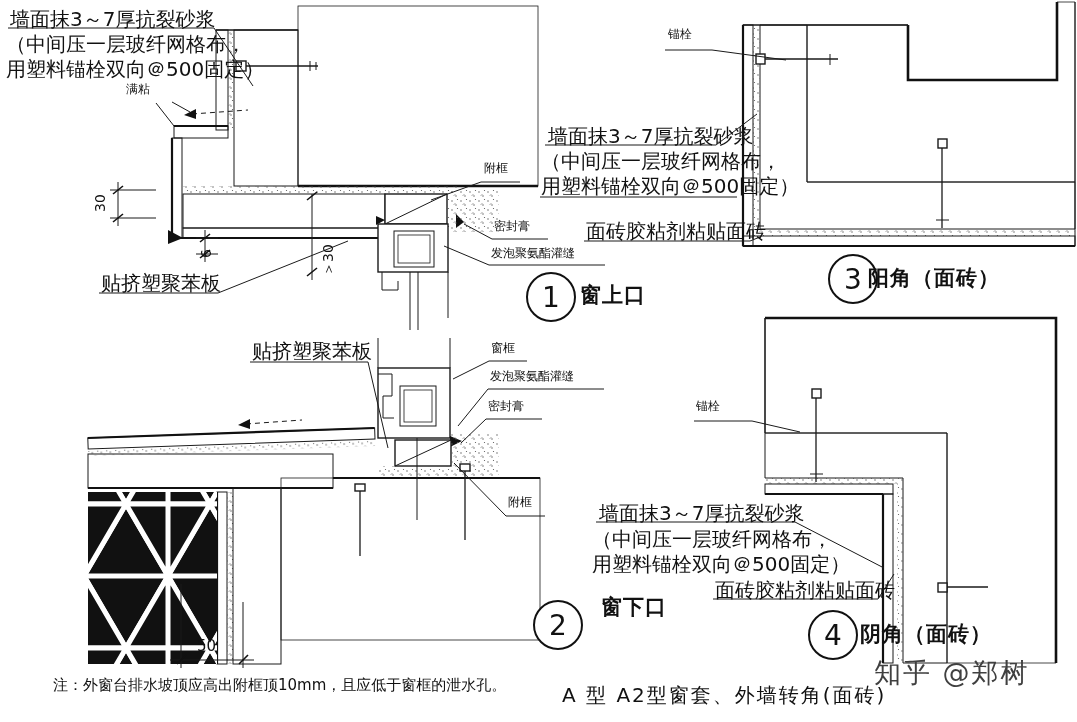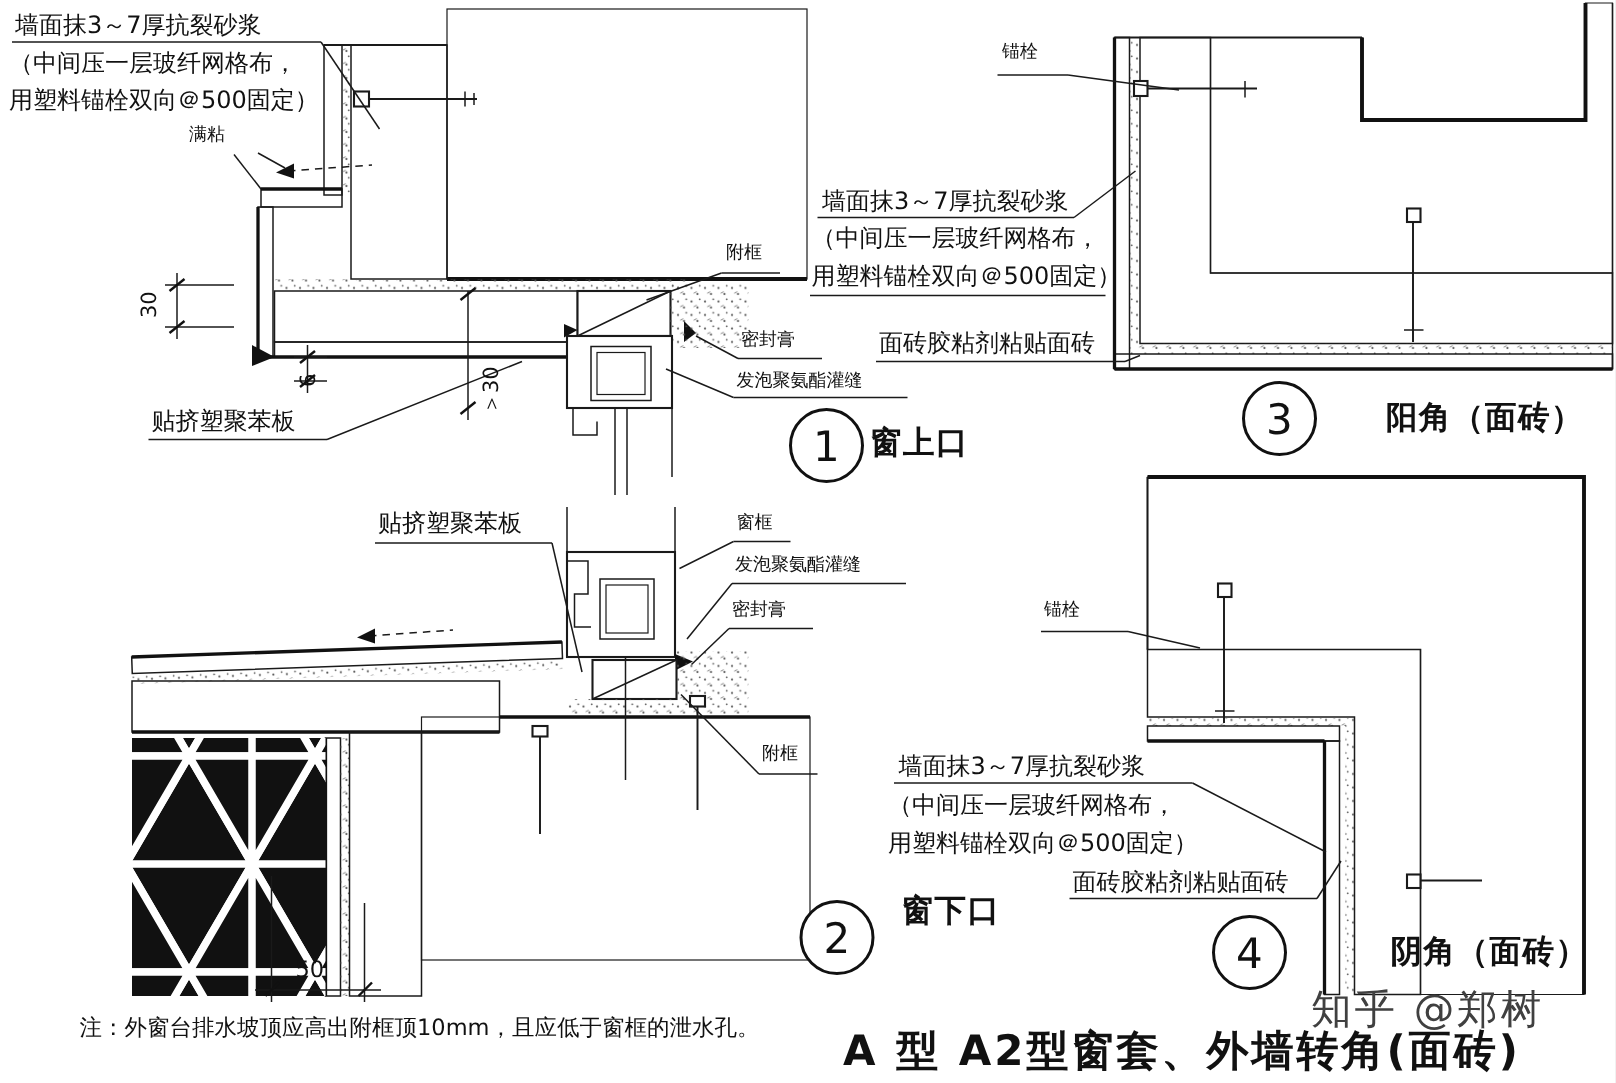--- a/index.html
+++ b/index.html
@@ -9,28 +9,28 @@
   svg .s1{stroke:#1a1a1a;stroke-width:1;fill:none}
   svg .s08{stroke:#1a1a1a;stroke-width:.8;fill:none}
   svg .s12{stroke:#1a1a1a;stroke-width:1.3;fill:none}
   svg .s2{stroke:#111;stroke-width:2.2;fill:none}
   svg .s25{stroke:#111;stroke-width:2.6;fill:none}
   svg .ld{stroke:#1a1a1a;stroke-width:1;fill:none}
   svg .blk{fill:#111;stroke:none}
   svg .wht{fill:#fff;stroke:#1a1a1a;stroke-width:1.4}
   svg .tick{stroke:#111;stroke-width:1.6;fill:none}
   .lbl{position:absolute;font-size:12px;line-height:1.15;white-space:nowrap;color:#111;}
-  .blkl{font-size:16px;}
+  .blkl{font-size:20px;}
   .dim{font-size:14px;transform:rotate(-90deg);transform-origin:0 0;}
   .dimh{font-size:15px;}
   .cap-circle{position:absolute;width:46px;height:46px;border:2.4px solid #111;border-radius:50%;
       display:flex;align-items:center;justify-content:center;font-size:28px;background:#fff;}
   .cap-text{position:absolute;font-size:21px;font-weight:bold;letter-spacing:1px;white-space:nowrap;}
   .note{position:absolute;font-size:15px;white-space:nowrap;}
-  .title{position:absolute;font-size:28px;font-weight:bold;letter-spacing:2px;white-space:nowrap;}
+  .title{position:absolute;font-size:20px;font-weight:normal;letter-spacing:2px;white-space:nowrap;}
   .wm{position:absolute;font-size:27px;color:#404040;white-space:nowrap;letter-spacing:2px;}
 </style>
 </head>
 <body>
 
 <div id="stage">
 
 <svg width="1077" height="722" viewBox="0 0 1077 722">
 <defs>
   <pattern id="conc" width="22" height="22" patternUnits="userSpaceOnUse">
@@ -266,29 +266,29 @@
 <div class="cap-text" style="left:601px;top:593px">窗下口</div>
 
 <div class="lbl" style="left:668px;top:28px">锚栓</div>
 <div class="lbl blkl" style="left:548px;top:125px">墙面抹3～7厚抗裂砂浆</div>
 <div class="lbl blkl" style="left:541px;top:150px">（中间压一层玻纤网格布，</div>
 <div class="lbl blkl" style="left:541px;top:175px">用塑料锚栓双向＠500固定）</div>
 <div class="lbl blkl" style="left:586px;top:220px">面砖胶粘剂粘贴面砖</div>
 <div class="cap-circle" style="left:828px;top:254px">
       <span>3</span>
     </div>
-<div class="cap-text" style="left:924px;top:264px">阳角（面砖）</div>
+<div class="cap-text" style="left:868px;top:264px">阳角（面砖）</div>
 
 <div class="lbl" style="left:696px;top:400px">锚栓</div>
 <div class="lbl blkl" style="left:599px;top:502px">墙面抹3～7厚抗裂砂浆</div>
 <div class="lbl blkl" style="left:592px;top:528px">（中间压一层玻纤网格布，</div>
 <div class="lbl blkl" style="left:592px;top:553px">用塑料锚栓双向＠500固定）</div>
 <div class="lbl blkl" style="left:715px;top:579px">面砖胶粘剂粘贴面砖</div>
 <div class="cap-circle" style="left:808px;top:610px">
       <span>4</span>
     </div>
-<div class="cap-text" style="left:927px;top:620px">阴角（面砖）</div>
+<div class="cap-text" style="left:860px;top:620px">阴角（面砖）</div>
 
 <div class="note" style="left:53px;top:676px">注：外窗台排水坡顶应高出附框顶10mm，且应低于窗框的泄水孔。</div>
 <div class="title" style="left:562px;top:682px">A 型  A2型窗套、外墙转角(面砖)</div>
 <div class="wm" style="left:874px;top:655px">知乎 @郑树</div>
 
 </div>
 
 </body></html>

